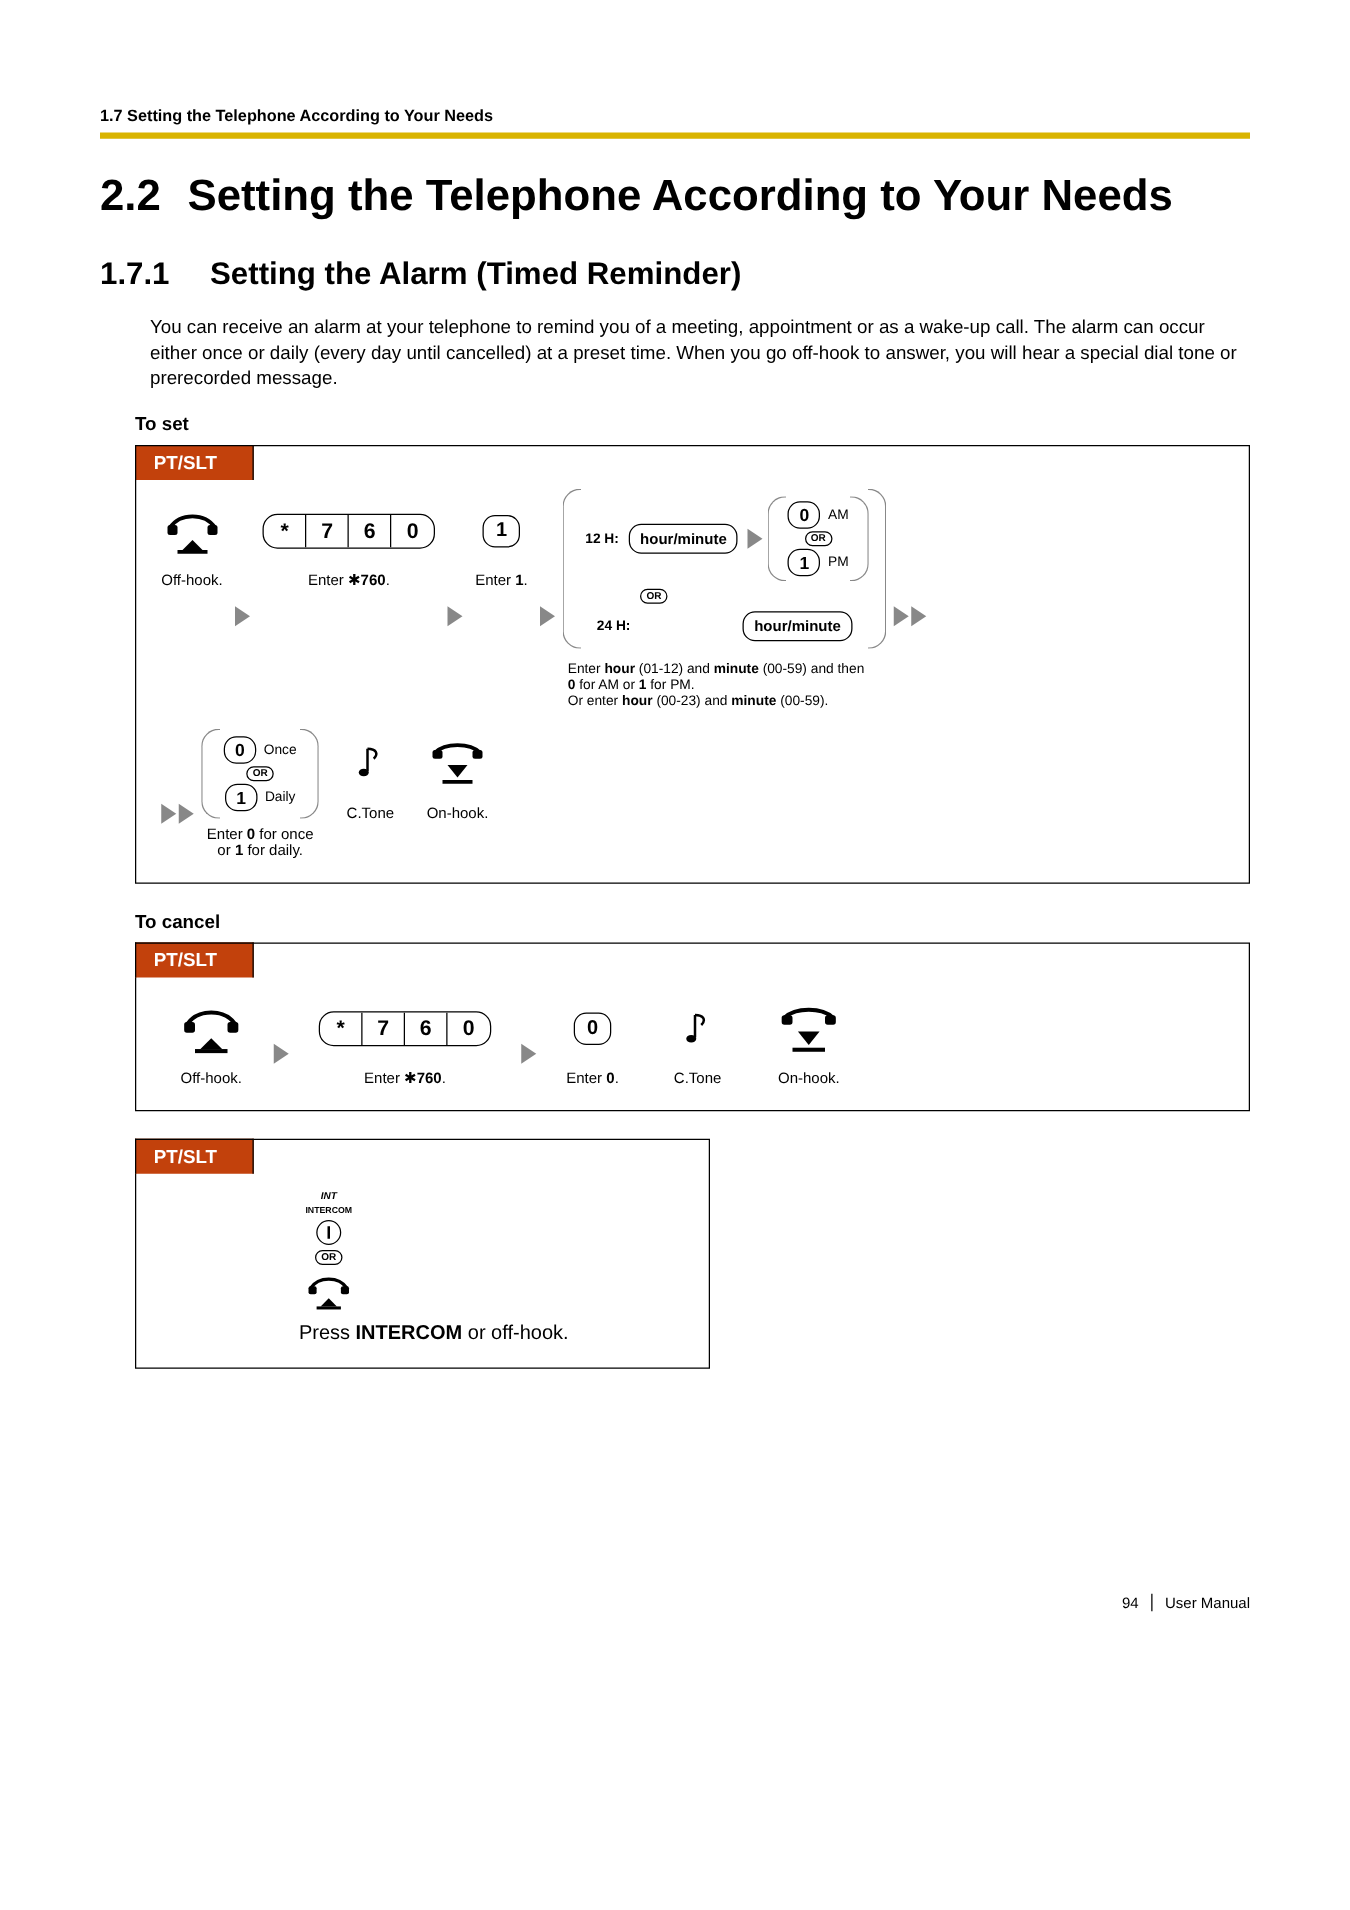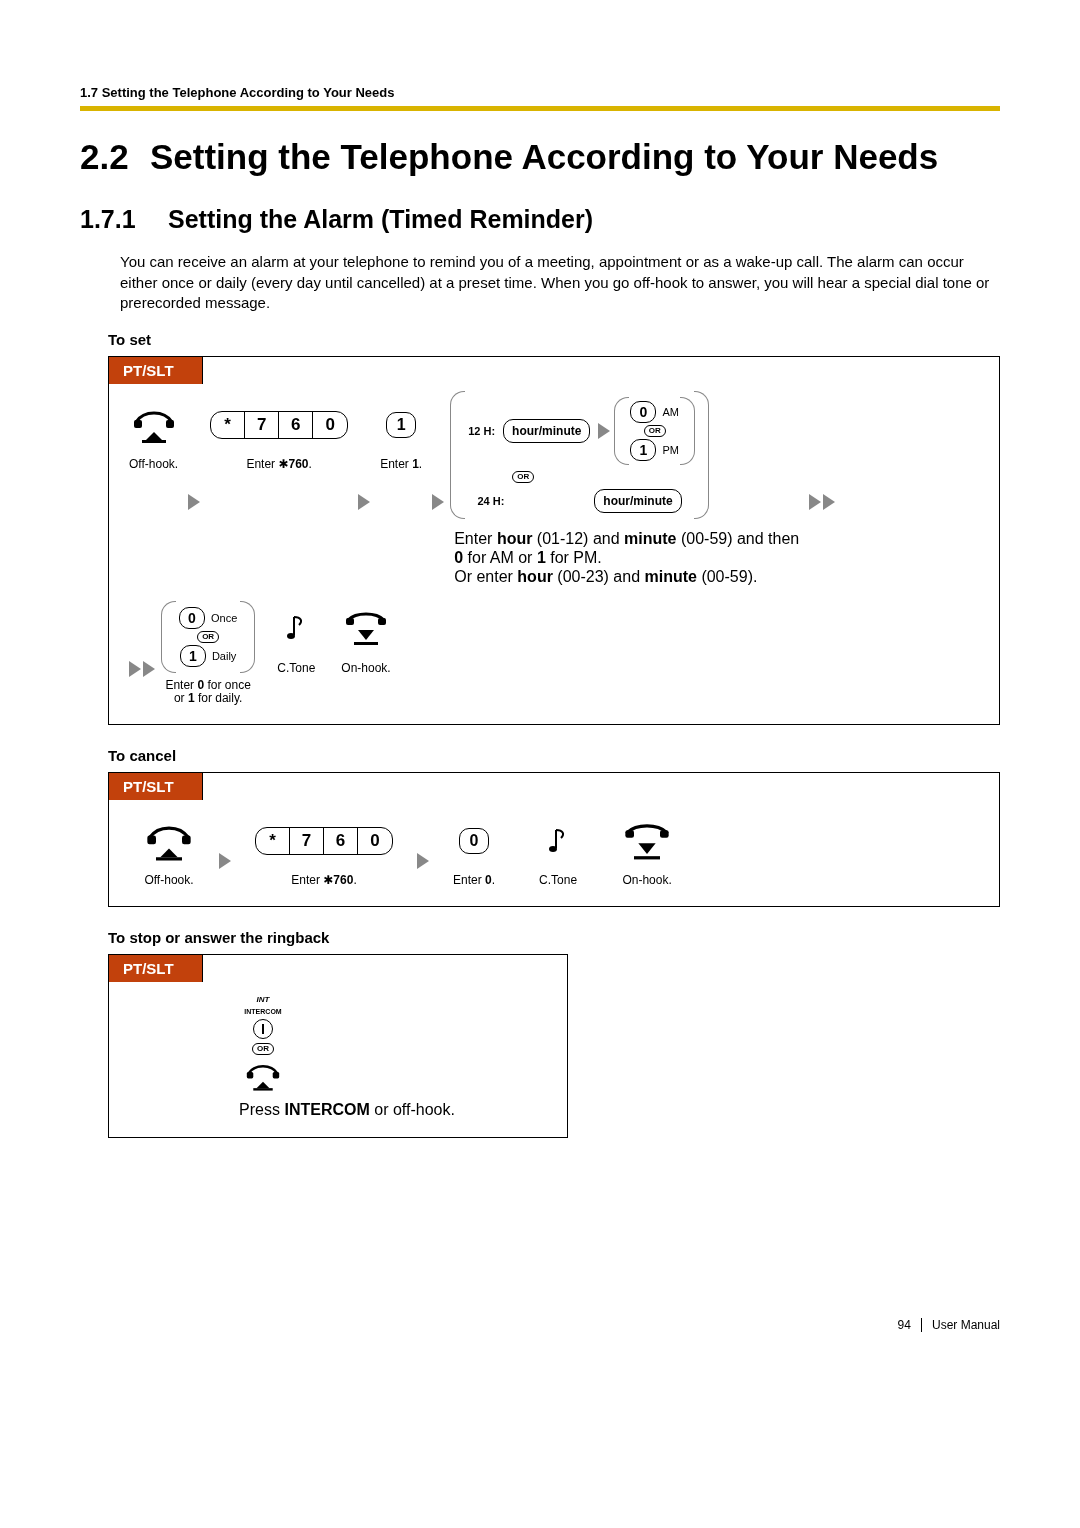--- a/index.html
+++ b/index.html
@@ -118,21 +118,21 @@
   }
   .paren-group::before, .paren-group::after {
     content:""; position:absolute; top:0; bottom:0; width:14px;
     border:1px solid #888;
   }
   .paren-group::before { left:-4px; border-right:none; border-radius: 14px 0 0 14px;}
   .paren-group::after  { right:-4px; border-left:none; border-radius: 0 14px 14px 0;}
   .paren-group { border:none; }
   .bold { font-weight:bold; }
   .tiny { font-size:11px; }
-  .note-block { font-size:16px; line-height:1.2; }
+  .note-block { font-size:11px; line-height:1.2; }
   svg { display:block; }
   .footer {
     margin-top: 180px;
     display:flex; align-items:center; gap:10px;
     font-size:12px;
     justify-content:flex-end;
   }
   .footer .pnum { padding-right:10px; border-right:1px solid #000;}
   .intercom-btn {
     border:1.5px solid #000; border-radius:50%; width:20px; height:20px;
@@ -348,21 +348,20 @@
               <path d="M16 22 L32 22 L24 32 Z" fill="#000"></path>
               <rect x="12" y="34" width="24" height="3" fill="#000"></rect>
             </svg>
           </div>
           <div class="caption">On-hook.</div>
         </div>
       </div>
     </div>
   </div>
 
-  <div class="proc-title">To stop or answer the ringback</div>
   <div class="flow-box" style="width:460px;">
     <div class="tab">PT/SLT</div>
     <div class="flow-content">
       <div style="display:flex; flex-direction:column; align-items:center; gap:4px; margin-left:80px; width:120px;">
         <div style="font-size:8px; font-style:italic; font-weight:bold;">INT</div>
         <div style="font-size:7px; font-weight:bold;">INTERCOM</div>
         <div class="intercom-btn">
           <div style="width:2px;height:10px;background:#000;"></div>
         </div>
         <div class="or-chip">OR</div>

